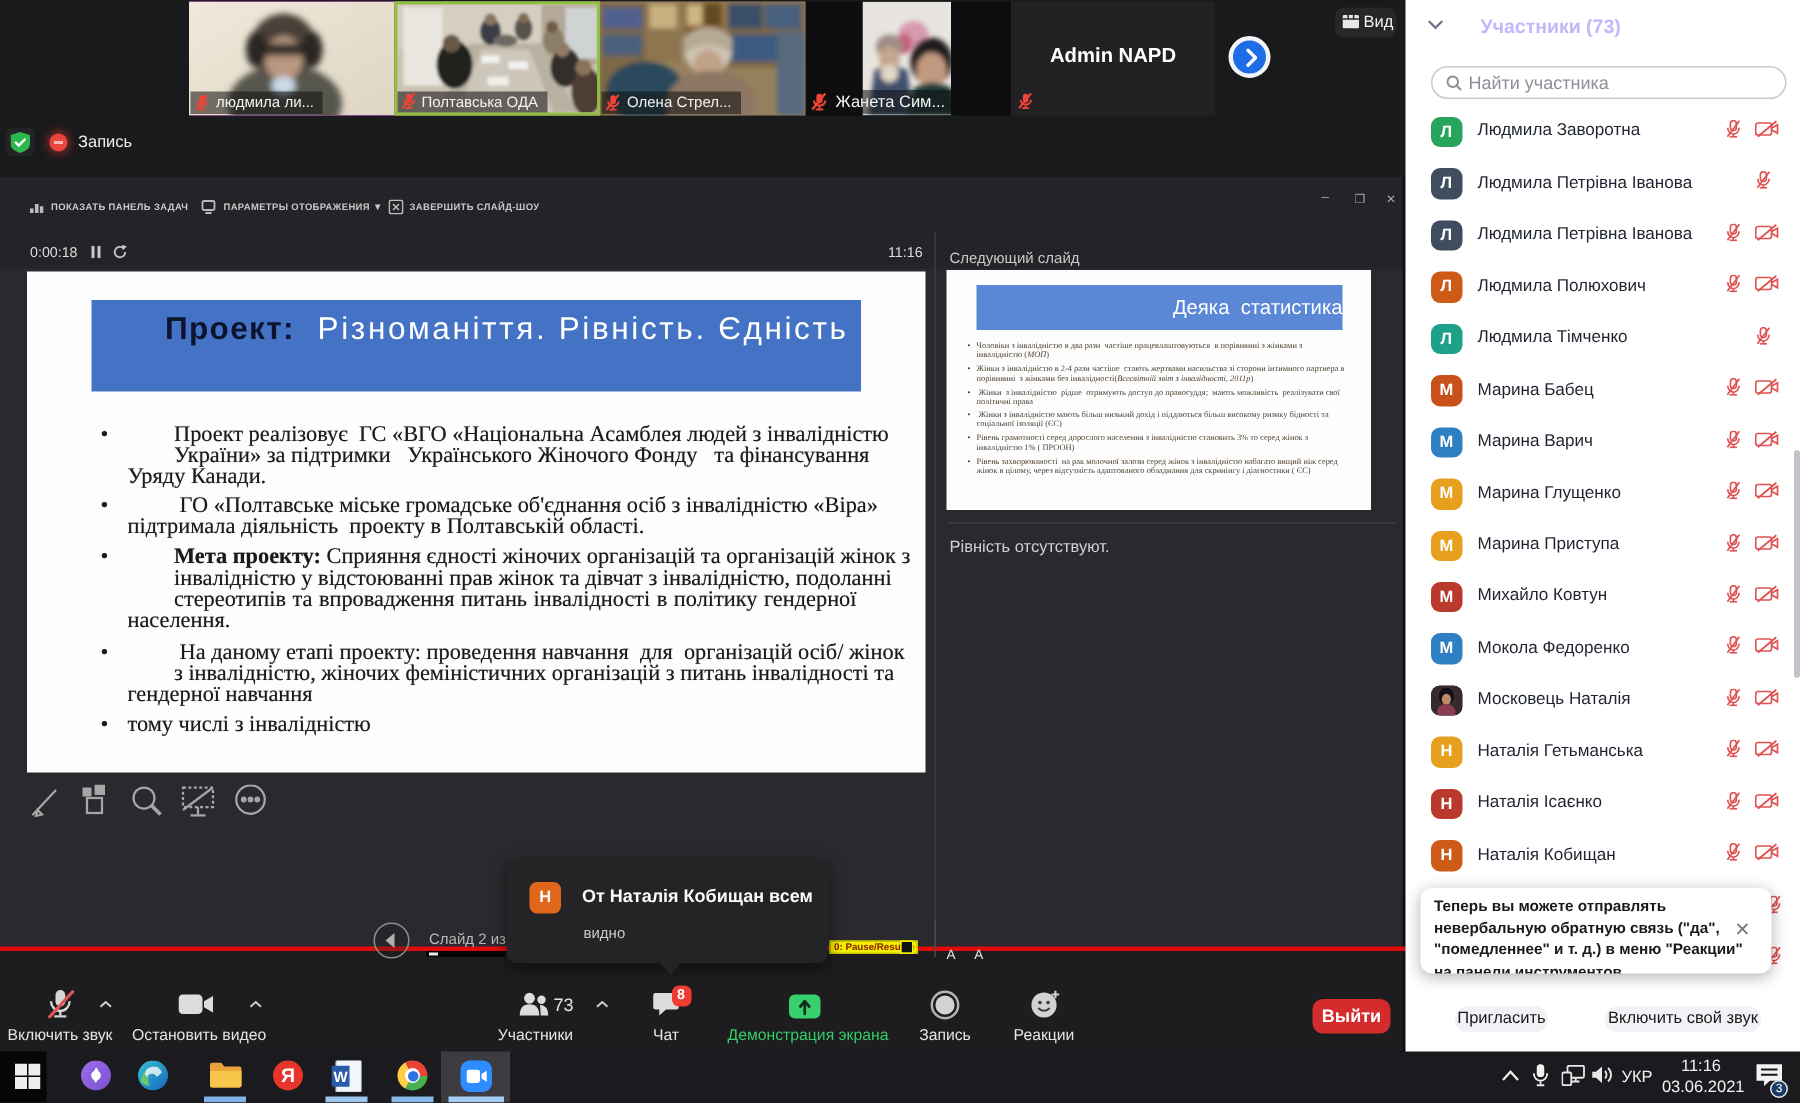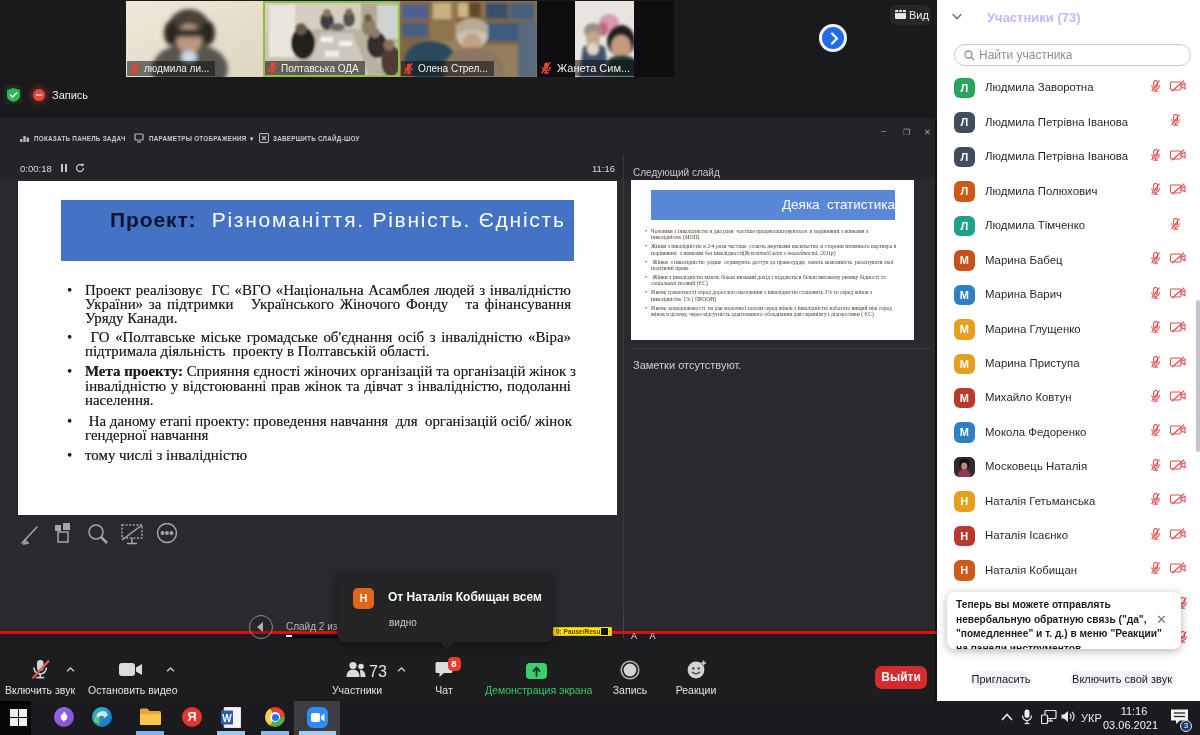--- a/index.html
+++ b/index.html
@@ -7,21 +7,21 @@
     font-family:"Liberation Sans", sans-serif; }
   .abs { position:absolute; }
   #stage { position:relative; width:1200px; height:735px; }
   .vtile { position:absolute; top:1px; height:76px; overflow:hidden; }
   .vlabel { position:absolute; left:1px; bottom:1px; height:15px; background:rgba(15,15,15,.55);
     color:#f2f2f2; font-size:10px; line-height:15px; padding:0 6px 0 17px; white-space:nowrap; }
   .redmic { position:absolute; left:3px; bottom:3px; width:11px; height:11px; }
   .ppt-tool { position:absolute; top:134.5px; color:#c9c9c9; font-size:6.3px; letter-spacing:.25px; font-weight:bold; }
   .slide-p { position:relative; padding-left:9px; }
   .slide-p::before { content:"\2022"; position:absolute; left:-9px; top:0; }
-  .jline { text-align:justify; text-align-last:justify; height:14.2px; overflow:visible; white-space:nowrap; }
+  .jline { text-align:justify; text-align-last:justify; height:14.2px; overflow:visible; white-space:nowrap;margin-left:31px; }
   .lline { text-align:left; height:14.2px; overflow:visible; white-space:nowrap; }
   .prow { position:absolute; left:954px; width:240px; height:21px; }
   .pav { position:absolute; left:0; top:0; width:20.5px; height:20.5px; border-radius:6px;
     color:#fff; font-size:11px; font-weight:bold; text-align:center; line-height:20.5px; }
   .pname { position:absolute; left:31px; top:3.5px; font-size:11.4px; color:#1f2430; white-space:nowrap; }
   .picons { position:absolute; right:0; top:2px; }
   .zlabel { position:absolute; top:684px; font-size:10.5px; color:#e4e4e4; text-align:center; white-space:nowrap; }
   .caret { position:absolute; width:9px; height:5px; }
 </style>
 </head>
@@ -171,20 +171,26 @@
         <path d="M56 24 q16 -14 32 0 l0 10 q-16 -10 -32 0 z" fill="#b7aa95"></path>
         <ellipse cx="74" cy="68" rx="30" ry="22" fill="#8d7662"></ellipse>
       </g>
     </svg>
     <div class="vlabel">Олена Стрел...</div>
     <svg class="redmic" viewBox="0 0 12 12">
         <use href="#mutedmic"></use>
       </svg>
   </div>
 
+  <div class="vtile" style="left:674px;width:136px;background:#222225;">
+    <div class="abs" style="left:0;top:28px;width:136px;text-align:center;color:#fff;font-size:13.5px;font-weight:bold;">Admin NAPD</div>
+    <svg class="redmic" style="left:4px;bottom:4px" viewBox="0 0 12 12">
+        <use href="#mutedmic"></use>
+      </svg>
+  </div>
 
   <div class="abs" style="left:819px;top:24px;width:28px;height:28px;border-radius:50%;background:#1e6de6;border:3px solid #f2f4f8;"></div>
   <svg class="abs" style="left:830px;top:32px" width="9" height="13" viewBox="0 0 9 13">
     <path d="M2 1.5 L7 6.5 L2 11.5" stroke="#fff" stroke-width="2.2" fill="none" stroke-linecap="round" stroke-linejoin="round"></path>
   </svg>
 
   <div class="abs" style="left:890px;top:5px;width:41px;height:20px;border-radius:6px;background:#27272a;"></div>
   <svg class="abs" style="left:895px;top:10px" width="11" height="9" viewBox="0 0 11 9">
     <rect x="0" y="0" width="11" height="9" rx="1" fill="#e8e8e8"></rect>
     <line x1="0" y1="2.6" x2="11" y2="2.6" stroke="#27272a" stroke-width="1"></line>
@@ -246,24 +252,26 @@
         <div class="jline">України» за підтримки&nbsp;&nbsp; Українського Жіночого Фонду&nbsp;&nbsp; та фінансування</div>
         <div class="lline">Уряду Канади.</div>
       </div>
       <div class="slide-p" style="margin-top:4.4px;">
         <div class="jline">&nbsp;ГО «Полтавське міське громадське об'єднання осіб з інвалідністю «Віра»</div>
         <div class="lline">підтримала діяльність&nbsp; проекту в Полтавській області.</div>
       </div>
       <div class="slide-p" style="margin-top:6px;">
         <div class="jline"><b>Мета проекту:</b> Сприяння єдності жіночих організацій та організацій жінок з</div>
         <div class="jline">інвалідністю у відстоюванні прав жінок та дівчат з інвалідністю, подоланні</div>
+        <div class="jline">стереотипів та впровадження питань інвалідності в політику гендерної</div>
         <div class="lline">населення.</div>
       </div>
       <div class="slide-p" style="margin-top:7px;">
         <div class="jline">&nbsp;На даному етапі проекту: проведення навчання&nbsp; для&nbsp; організацій осіб/ жінок</div>
+        <div class="jline">з інвалідністю, жіночих феміністичних організацій з питань інвалідності та</div>
         <div class="lline">гендерної навчання</div>
       </div>
       <div class="slide-p" style="margin-top:5.5px;">
         <div class="lline">тому числі з інвалідністю</div>
       </div>
     </div>
   </div>
 
   <div class="abs" style="left:631px;top:180px;width:283px;height:160px;background:#fdfdfd;">
     <div class="abs" style="left:20px;top:10px;width:244px;height:30px;background:#5b87d7;"></div>
@@ -271,21 +279,21 @@
     <div class="abs" style="left:14px;top:48px;width:252px;font-family:'Liberation Serif',serif;font-size:5.6px;line-height:6.4px;color:#4c3e30;">
       <div style="position:relative;padding-left:6px;"><span style="position:absolute;left:0;">•</span>Чоловіки з інвалідністю в два рази&nbsp; частіше працевлаштовуються&nbsp; в порівнянні з жінками з інвалідністю (<i>МОП</i>)</div>
       <div style="position:relative;padding-left:6px;margin-top:2.5px;"><span style="position:absolute;left:0;">•</span>Жінки з інвалідністю в 2-4 рази частіше&nbsp; стають жертвами насильства зі сторони інтимного партнера в порівнянні&nbsp; з жінками без інвалідності(<i>Всесвітній звіт з інвалідності, 2011р</i>)</div>
       <div style="position:relative;padding-left:6px;margin-top:2.5px;"><span style="position:absolute;left:0;">•</span>&nbsp;Жінки&nbsp; з інвалідністю&nbsp; рідше&nbsp; отримують доступ до правосуддя;&nbsp; мають можливість&nbsp; реалізувати свої політичні права</div>
       <div style="position:relative;padding-left:6px;margin-top:2.5px;"><span style="position:absolute;left:0;">•</span>&nbsp;Жінки з інвалідністю мають більш низький дохід і піддаються більш високому ризику бідності та соціальної ізоляції (ЄС)</div>
       <div style="position:relative;padding-left:6px;margin-top:2.5px;"><span style="position:absolute;left:0;">•</span>Рівень грамотності серед дорослого населення з інвалідністю становить 3% то серед жінок з інвалідністю 1% ( ПРООН)</div>
       <div style="position:relative;padding-left:6px;margin-top:2.5px;"><span style="position:absolute;left:0;">•</span>Рівень захворюваності&nbsp; на рак молочної залози серед жінок з інвалідністю набагато вищий ніж серед жінок в цілому, через відсутність адаптованого обладнання для скринінгу і діагностики ( ЄС)</div>
     </div>
   </div>
   <div class="abs" style="left:632px;top:348px;width:299px;height:1px;background:#3c3c40;"></div>
-  <div class="abs" style="left:633px;top:359px;color:#cfcfd4;font-size:11px;">Заметки отсутствуют.</div>
+  <div class="abs" style="left:633px;top:359px;color:#cfcfd4;font-size:11px;">Рівність отсутствуют.</div>
 
   <svg class="abs" style="left:21px;top:523px" width="160" height="22" viewBox="0 0 160 22">
     <g stroke="#a6a6a6" fill="none" stroke-width="1.5">
       <path d="M1 20 L16 4 M3 21 l4 -1 l-3 -3 z" stroke-linecap="round"></path>
       <g transform="translate(34,0)">
         <rect x="0" y="2" width="6" height="6" fill="#a6a6a6" stroke="none"></rect>
         <rect x="8" y="0" width="7" height="7" fill="#a6a6a6" stroke="none"></rect>
         <rect x="3" y="9" width="10" height="10" fill="none"></rect>
       </g>
       <g transform="translate(67,0)">
@@ -347,21 +355,21 @@
       <path d="M1 4.2 L4.5 1 L8 4.2" stroke="#cfcfcf" stroke-width="1.3" fill="none"></path>
     </svg>
   <div class="zlabel" style="left:88px;width:86px;">Остановить видео</div>
 
   <svg class="abs" style="left:345px;top:661px" width="22" height="17" viewBox="0 0 22 17">
     <circle cx="8" cy="4.5" r="3.6" fill="#dcdcdc"></circle>
     <path d="M1.5 16 q0 -7.5 6.5 -7.5 q6.5 0 6.5 7.5 z" fill="#dcdcdc"></path>
     <circle cx="16" cy="5.5" r="2.8" fill="#dcdcdc"></circle>
     <path d="M15 8.8 q5.5 0.4 5.5 7.2 l-5 0" fill="#dcdcdc"></path>
   </svg>
-  <div class="abs" style="left:369px;top:662.5px;color:#e4e4e4;font-size:16px;">73</div>
+  <div class="abs" style="left:369px;top:662.5px;color:#e4e4e4;font-size:12px;">73</div>
   <svg class="caret" style="left:397px;top:667px" viewBox="0 0 9 5">
       <path d="M1 4.2 L4.5 1 L8 4.2" stroke="#cfcfcf" stroke-width="1.3" fill="none"></path>
     </svg>
   <div class="zlabel" style="left:320px;width:74px;">Участники</div>
 
   <svg class="abs" style="left:435px;top:661px" width="18" height="17" viewBox="0 0 18 17">
     <path d="M2 1 h14 a1.5 1.5 0 0 1 1.5 1.5 v8 a1.5 1.5 0 0 1 -1.5 1.5 h-7 l-4.5 4 v-4 h-2.5 a1.5 1.5 0 0 1 -1.5 -1.5 v-8 a1.5 1.5 0 0 1 1.5 -1.5 z" fill="#dcdcdc"></path>
   </svg>
   <div class="abs" style="left:447.5px;top:657px;width:13px;height:13.5px;border-radius:4.5px;background:#ef3b30;color:#fff;font-size:9.5px;font-weight:bold;text-align:center;line-height:13.5px;">8</div>
   <div class="zlabel" style="left:425px;width:38px;">Чат</div>
@@ -674,21 +682,21 @@
     <line x1="7" y1="11" x2="12" y2="11" stroke="#e8e8e8" stroke-width="1.2"></line>
     <line x1="9.5" y1="8.5" x2="9.5" y2="11" stroke="#e8e8e8" stroke-width="1.2"></line>
     <rect x="0.5" y="5" width="6" height="8.5" rx="1" fill="#17171a" stroke="#e8e8e8" stroke-width="1.2"></rect>
   </svg>
   <svg class="abs" style="left:1061px;top:710px" width="15" height="13" viewBox="0 0 15 13">
     <polygon points="0.5,4.5 3,4.5 7,1 7,12 3,8.5 0.5,8.5" fill="#e8e8e8"></polygon>
     <path d="M9 4 a3.5 3.5 0 0 1 0 5 M11 2 a6 6 0 0 1 0 9" stroke="#e8e8e8" stroke-width="1.2" fill="none"></path>
   </svg>
   <div class="abs" style="left:1081px;top:712px;color:#f0f0f0;font-size:11px;">УКР</div>
   <div class="abs" style="left:1109px;top:705px;width:50px;text-align:center;color:#f0f0f0;font-size:11px;">11:16</div>
-  <div class="abs" style="left:1103px;top:719px;width:60px;text-align:left;color:#f0f0f0;font-size:11px;">03.06.2021</div>
+  <div class="abs" style="left:1103px;top:719px;width:60px;text-align:right;color:#f0f0f0;font-size:11px;">03.06.2021</div>
   <svg class="abs" style="left:1170px;top:708px" width="19" height="17" viewBox="0 0 19 17">
     <path d="M1 1.5 h17 v11 h-8 l-4 3.5 v-3.5 h-5 z" fill="#f2f2f2"></path>
     <line x1="4" y1="5" x2="15" y2="5" stroke="#17171a" stroke-width="1.2"></line>
     <line x1="4" y1="8.5" x2="15" y2="8.5" stroke="#17171a" stroke-width="1.2"></line>
   </svg>
   <div class="abs" style="left:1180px;top:719.5px;width:12px;height:12px;border-radius:50%;background:#1b3a66;border:1px solid #e8e8e8;color:#fff;font-size:8px;text-align:center;line-height:10px;">3</div>
 
 </div>
 
 </body></html>

